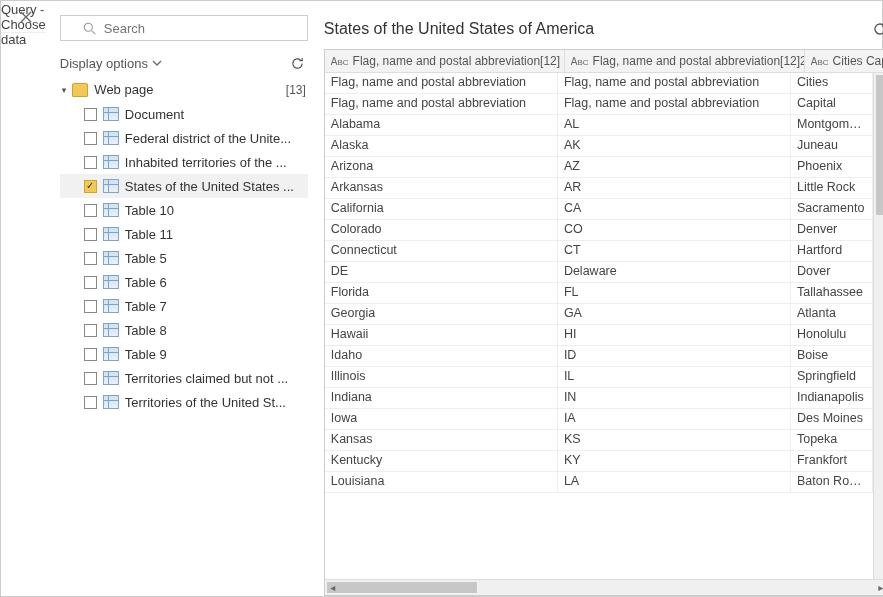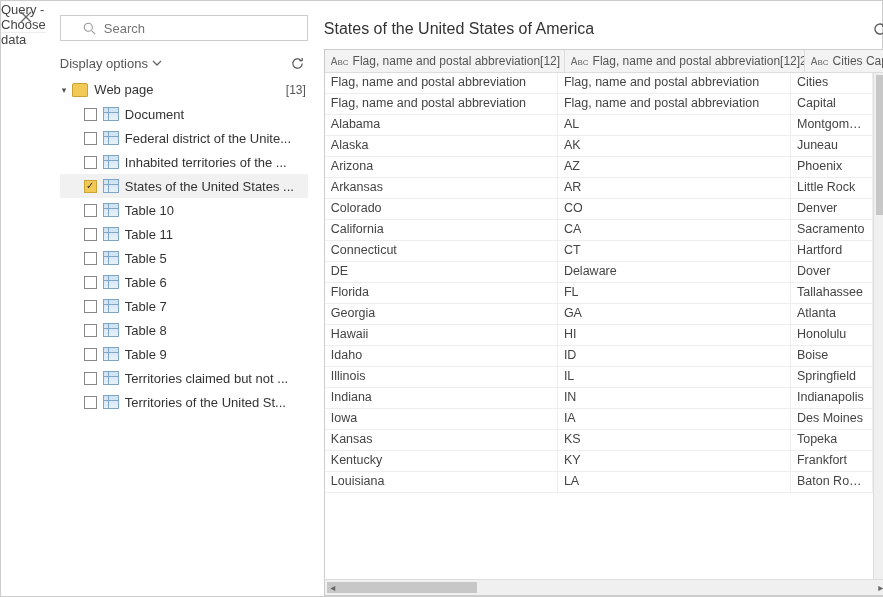--- a/index.html
+++ b/index.html
@@ -222,28 +222,28 @@
                 <div class="cell col1">Arizona</div>
                 <div class="cell col2">AZ</div>
                 <div class="cell col3">Phoenix</div>
               </div>
               <div class="row">
                 <div class="cell col1">Arkansas</div>
                 <div class="cell col2">AR</div>
                 <div class="cell col3">Little Rock</div>
               </div>
               <div class="row">
+                <div class="cell col1">California</div>
+                <div class="cell col2">CA</div>
+                <div class="cell col3">Sacramento</div>
+              </div>
+              <div class="row">
                 <div class="cell col1">Colorado</div>
                 <div class="cell col2">CO</div>
                 <div class="cell col3">Denver</div>
-              </div>
-              <div class="row">
-                <div class="cell col1">California</div>
-                <div class="cell col2">CA</div>
-                <div class="cell col3">Sacramento</div>
               </div>
               <div class="row">
                 <div class="cell col1">Connecticut</div>
                 <div class="cell col2">CT</div>
                 <div class="cell col3">Hartford</div>
               </div>
               <div class="row">
                 <div class="cell col2">DE</div>
                 <div class="cell col1">Delaware</div>
                 <div class="cell col3">Dover</div>

